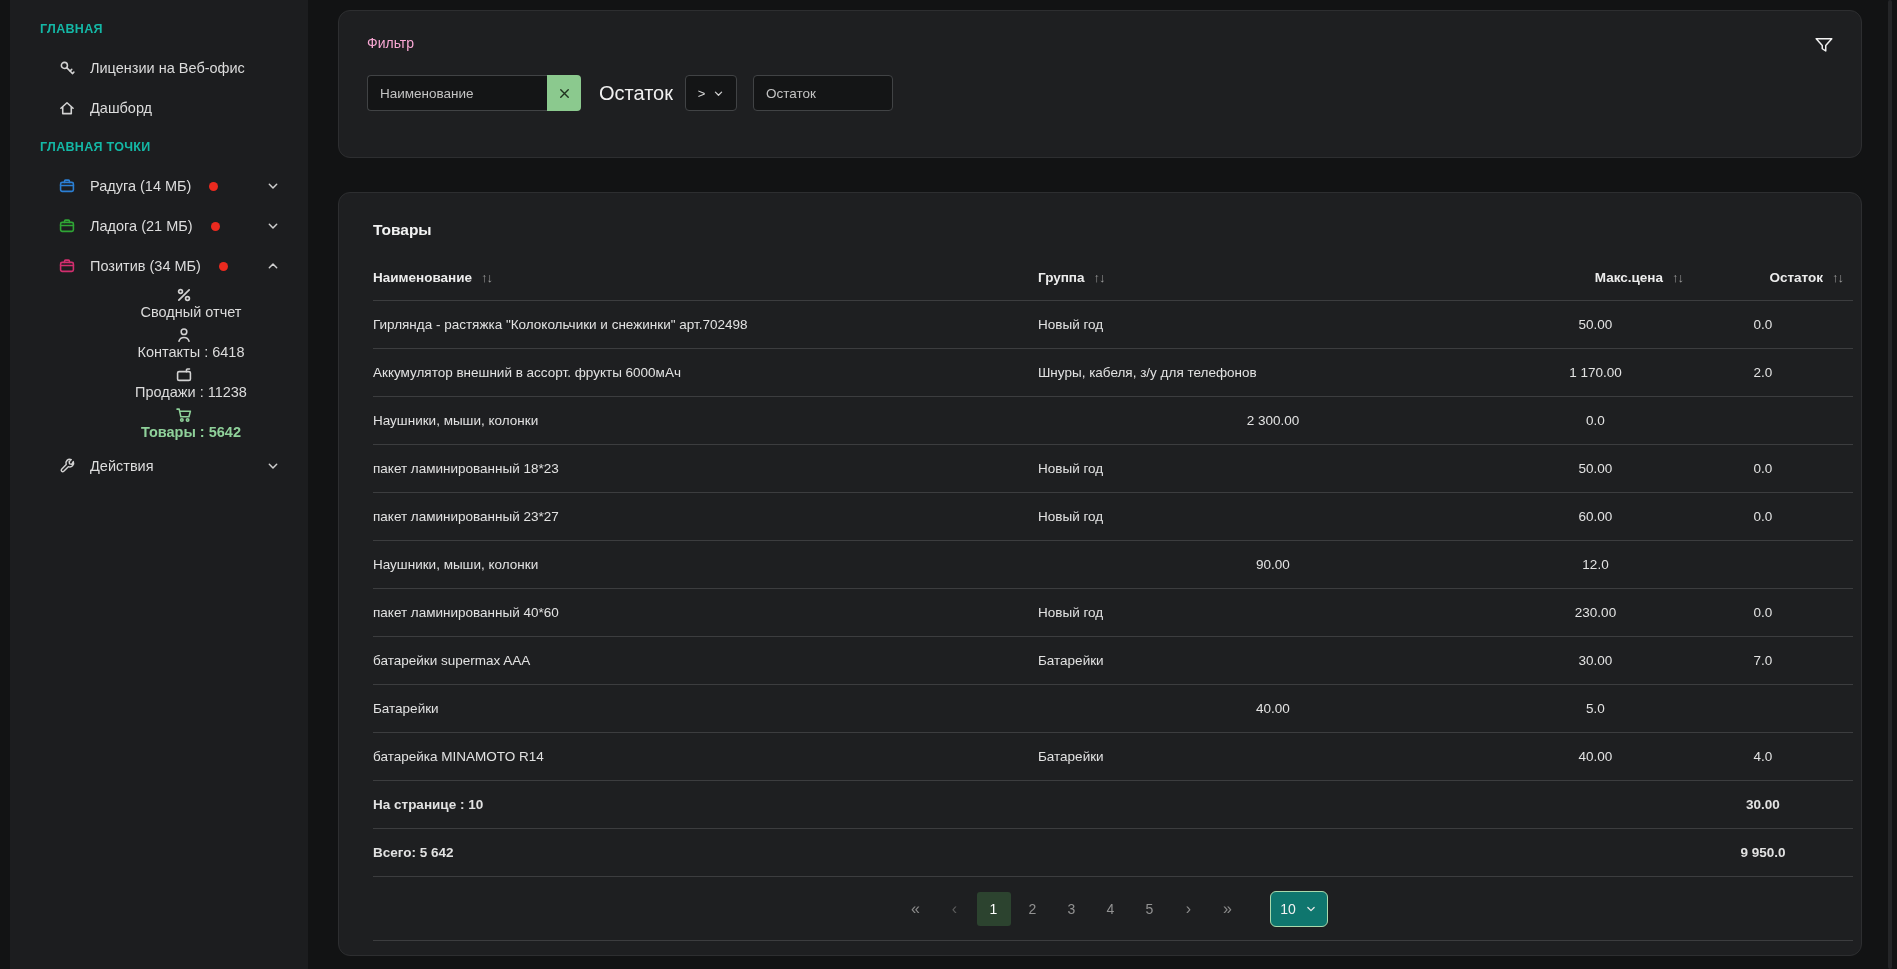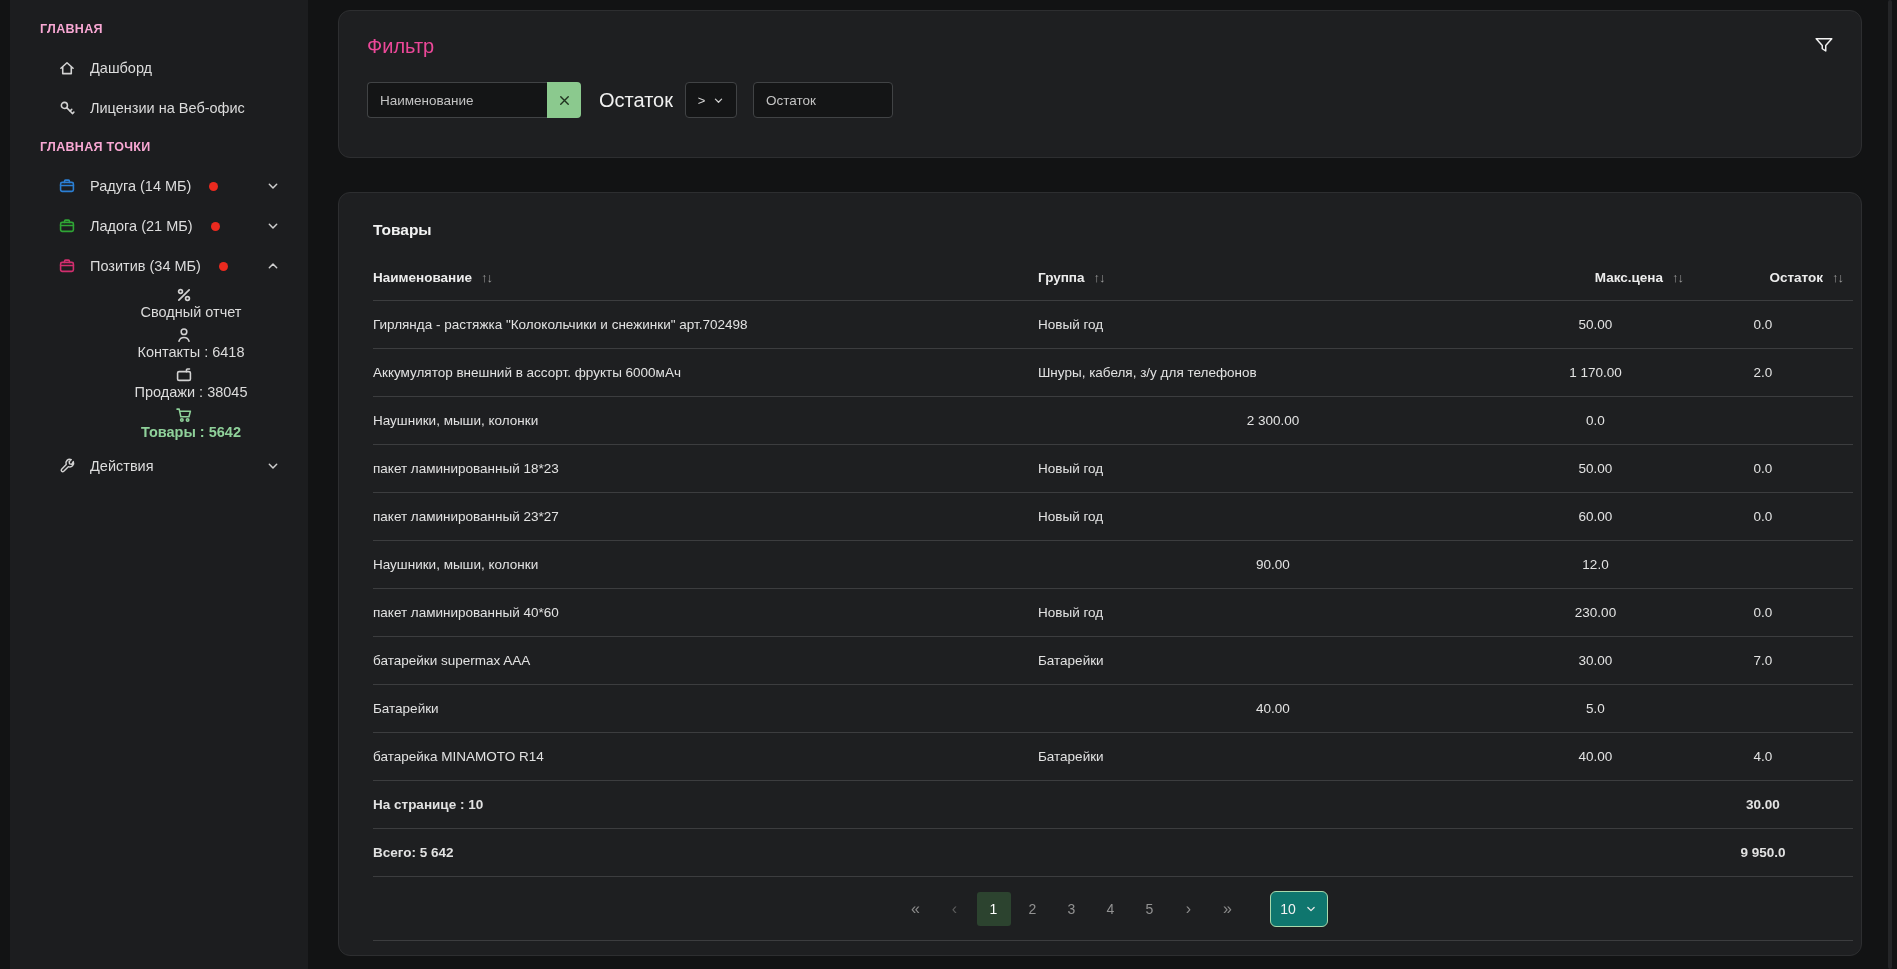--- a/index.html
+++ b/index.html
@@ -3,41 +3,41 @@
 <meta charset="utf-8">
 <style>
   * { margin:0; padding:0; box-sizing:border-box; }
   html,body { background:#0e0f10; }
   body { font-family:"Liberation Sans", sans-serif; }
   .app { position:relative; width:1897px; height:969px; background:#121314; overflow:hidden; }
 
   
   .sidebar { position:absolute; left:10px; top:0; width:298px; height:100%;
              background:#1c1d1f; padding-top:10px; }
-  .sec-label { padding:12px 0 12px 30px; color:#f9a8d4; font-size:12.5px; font-weight:700;
+  .sec-label { padding:12px 0 12px 30px; color:#14b8a6; font-size:12.5px; font-weight:700;
                letter-spacing:.3px; }
   .side-item { position:relative; display:flex; align-items:center; height:40px;
                padding-left:48px; color:#dcdcdc; font-size:14.5px; cursor:pointer; }
   .side-item.sub { padding-left:64px;flex-direction:column; }
   .side-item .s-icon { display:flex; width:18px; height:18px; margin-right:14px;
                        color:#d2d2d2; flex:0 0 18px; }
   .side-item .s-icon svg { width:18px; height:18px; }
   .side-item .s-label { white-space:nowrap; }
   .side-item.active { color:#8fd19a; font-weight:700; }
   .side-item.active .s-icon { color:#8fd19a; }
   .dot { width:9px; height:9px; border-radius:50%; background:#ea2a1f; margin-left:18px; }
   .chev { margin-left:auto; margin-right:28px; color:#cfcfcf; display:flex; }
   .chev svg { width:14px; height:14px; }
 
   
   .main { position:absolute; left:338px; top:10px; width:1524px; }
   .card { background:#1e1f21; border:1px solid #2d2e30; border-radius:12px; }
 
   .filter-card { position:relative; height:148px; padding:24px 28px; }
-  .filter-title { color:#ec4899; font-size:20px; margin-bottom:24px; }
+  .filter-title { color:#f9a8d4; font-size:14px; margin-bottom:24px; }
   .funnel { position:absolute; top:24px; right:26px; color:#f2f2f2; cursor:pointer; display:flex; }
   .funnel svg { width:22px; height:22px; }
   .filter-row { display:flex; align-items:center; }
   .tb-input { height:36px; background:#141516; border:1px solid #414345; border-radius:4px;
               color:#e6e6e6; font-size:13.5px; padding:0 12px; outline:none;
               font-family:"Liberation Sans", sans-serif; }
   .tb-input::placeholder { color:#c3c3c3; }
   .name-input { width:180px; border-radius:4px 0 0 4px; border-right:none; }
   .clear-btn { width:34px; height:36px; background:#8bc98e; border:none; border-radius:0 4px 4px 0;
                display:flex; align-items:center; justify-content:center; color:#20321f; cursor:pointer; }
@@ -82,37 +82,37 @@
 </style>
 </head>
 <body>
 
 <div class="app">
   <aside class="sidebar" id="sidebar">
       <div class="sec-label">ГЛАВНАЯ</div>
       <div class="side-item">
        <span class="s-icon">
           <svg viewBox="0 0 16 16" fill="none" stroke="currentColor" stroke-width="1.4" stroke-linecap="round" stroke-linejoin="round">
-            <path d="M2.6 8.2 8 3.3l5.4 4.9"></path>
-            <path d="M4.2 7.3V13h7.6V7.3"></path>
-          </svg>
-        </span>
-       <span class="s-label">Дашборд</span>
-
-     </div>
-      <div class="side-item">
-       <span class="s-icon">
-          <svg viewBox="0 0 16 16" fill="none" stroke="currentColor" stroke-width="1.4" stroke-linecap="round" stroke-linejoin="round">
             <circle cx="5.7" cy="5.7" r="2.7"></circle>
             <path d="M7.7 7.7l5.2 5.2"></path>
             <path d="M10.7 10.7l1.5-1.5"></path>
             <path d="M12.9 12.9l1.2-1.2"></path>
           </svg>
         </span>
        <span class="s-label">Лицензии на Веб-офис</span>
+
+     </div>
+      <div class="side-item">
+       <span class="s-icon">
+          <svg viewBox="0 0 16 16" fill="none" stroke="currentColor" stroke-width="1.4" stroke-linecap="round" stroke-linejoin="round">
+            <path d="M2.6 8.2 8 3.3l5.4 4.9"></path>
+            <path d="M4.2 7.3V13h7.6V7.3"></path>
+          </svg>
+        </span>
+       <span class="s-label">Дашборд</span>
 
      </div>
       <div class="sec-label">ГЛАВНАЯ ТОЧКИ</div>
       <div class="side-item">
        <span class="s-icon" style="color:#2b7fd4">
           <svg viewBox="0 0 16 16" fill="none" stroke="currentColor" stroke-width="1.4" stroke-linecap="round" stroke-linejoin="round">
             <rect x="2.3" y="4.8" width="11.4" height="8" rx="1.4"></rect>
             <path d="M5.8 4.8V3.7c0-.5.4-.9.9-.9h2.6c.5 0 .9.4.9.9v1.1"></path>
             <path d="M2.3 7.6h11.4"></path>
           </svg>
@@ -178,21 +178,21 @@
        <span class="s-label">Контакты : 6418</span>
 
      </div>
       <div class="side-item sub">
        <span class="s-icon">
           <svg viewBox="0 0 16 16" fill="none" stroke="currentColor" stroke-width="1.4" stroke-linecap="round" stroke-linejoin="round">
             <rect x="2.3" y="5" width="11.4" height="7.8" rx="1.3"></rect>
             <path d="M10.2 5V3.5a.9.9 0 0 1 .9-.9h1.8"></path>
           </svg>
         </span>
-       <span class="s-label">Продажи : 38045</span>
+       <span class="s-label">Продажи : 11238</span>
 
      </div>
       <div class="side-item sub active">
        <span class="s-icon">
           <svg viewBox="0 0 16 16" fill="none" stroke="currentColor" stroke-width="1.4" stroke-linecap="round" stroke-linejoin="round">
             <path d="M1.8 2.8h1.9l1.5 6.8h7.2l1.3-5H4.4"></path>
             <circle cx="6.1" cy="12.5" r="1.1"></circle>
             <circle cx="11.2" cy="12.5" r="1.1"></circle>
           </svg>
         </span>

